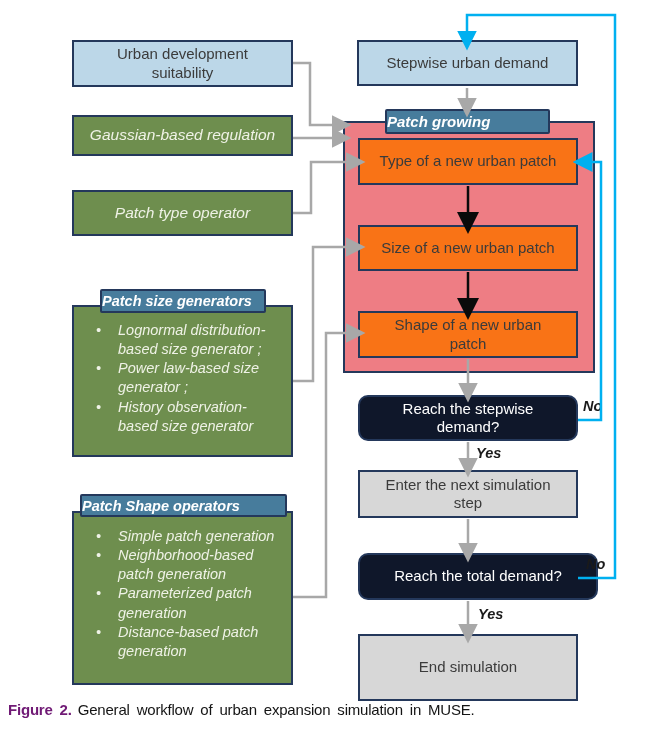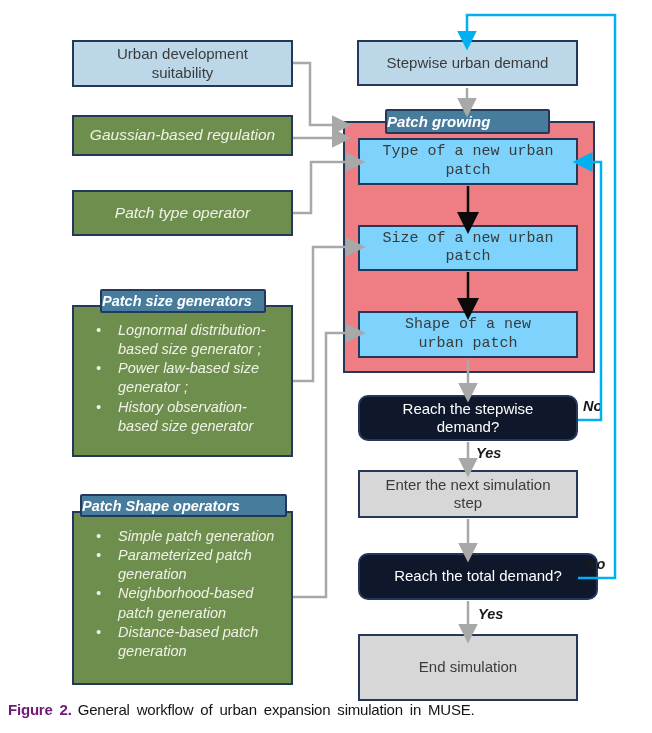--- a/index.html
+++ b/index.html
@@ -7,21 +7,21 @@
     position:relative;width:652px;height:733px;background:#ffffff;overflow:hidden;
     font-family:"Liberation Sans","DejaVu Sans",sans-serif;
   }
   .box{
     position:absolute;display:flex;align-items:center;justify-content:center;
     text-align:center;border:2px solid #24385B;font-size:15px;color:#3B3B3B;
     line-height:1.22;box-sizing:border-box;z-index:3;padding:0 14px;
   }
   .lightblue{background:#BCD7E8;}
   .greenbox{background:#6E8E4E;color:#EFF2E6;font-style:italic;font-size:15.5px;}
-  .cream{background:#7dd3fc;font-family:Liberation Mono, monospace;}
+  .cream{background:#f97316;}
   .bluebox{background:#0f172a;color:#ffffff;border-radius:10px;}
   .graybox{background:#D7D7D7;}
   .pad-wide{padding:0 32px;}
   .redpanel{position:absolute;background:#EE7D84;border:2px solid #24385B;box-sizing:border-box;z-index:1;}
   .tealhead{
     position:absolute;background:#477C9C;border:2px solid #24385B;border-radius:2px;
     color:#ffffff;font-style:italic;font-weight:bold;font-size:14.5px;
     display:flex;align-items:center;justify-content:flex-start;box-sizing:border-box;z-index:4;
   }
   .listbox{
@@ -65,22 +65,22 @@
       <li>History observation- based size generator</li>
     </ul>
   </div>
 
   <div class="tealhead" style="left:80px;top:494px;width:207px;height:23px;">
     <span>Patch Shape operators</span>
   </div>
   <div class="listbox" style="left:72px;top:511px;width:221px;height:174px;">
     <ul>
       <li>Simple patch generation</li>
+      <li>Neighborhood-based patch generation</li>
       <li>Parameterized patch generation</li>
-      <li>Neighborhood-based patch generation</li>
       <li>Distance-based patch generation</li>
     </ul>
   </div>
 
   <div class="box lightblue" style="left:357px;top:40px;width:221px;height:46px;">
     <span>Stepwise urban demand</span>
   </div>
 
   <div class="tealhead" style="left:385px;top:109px;width:165px;height:25px;font-size:15px;">
     <span>Patch growing</span>

